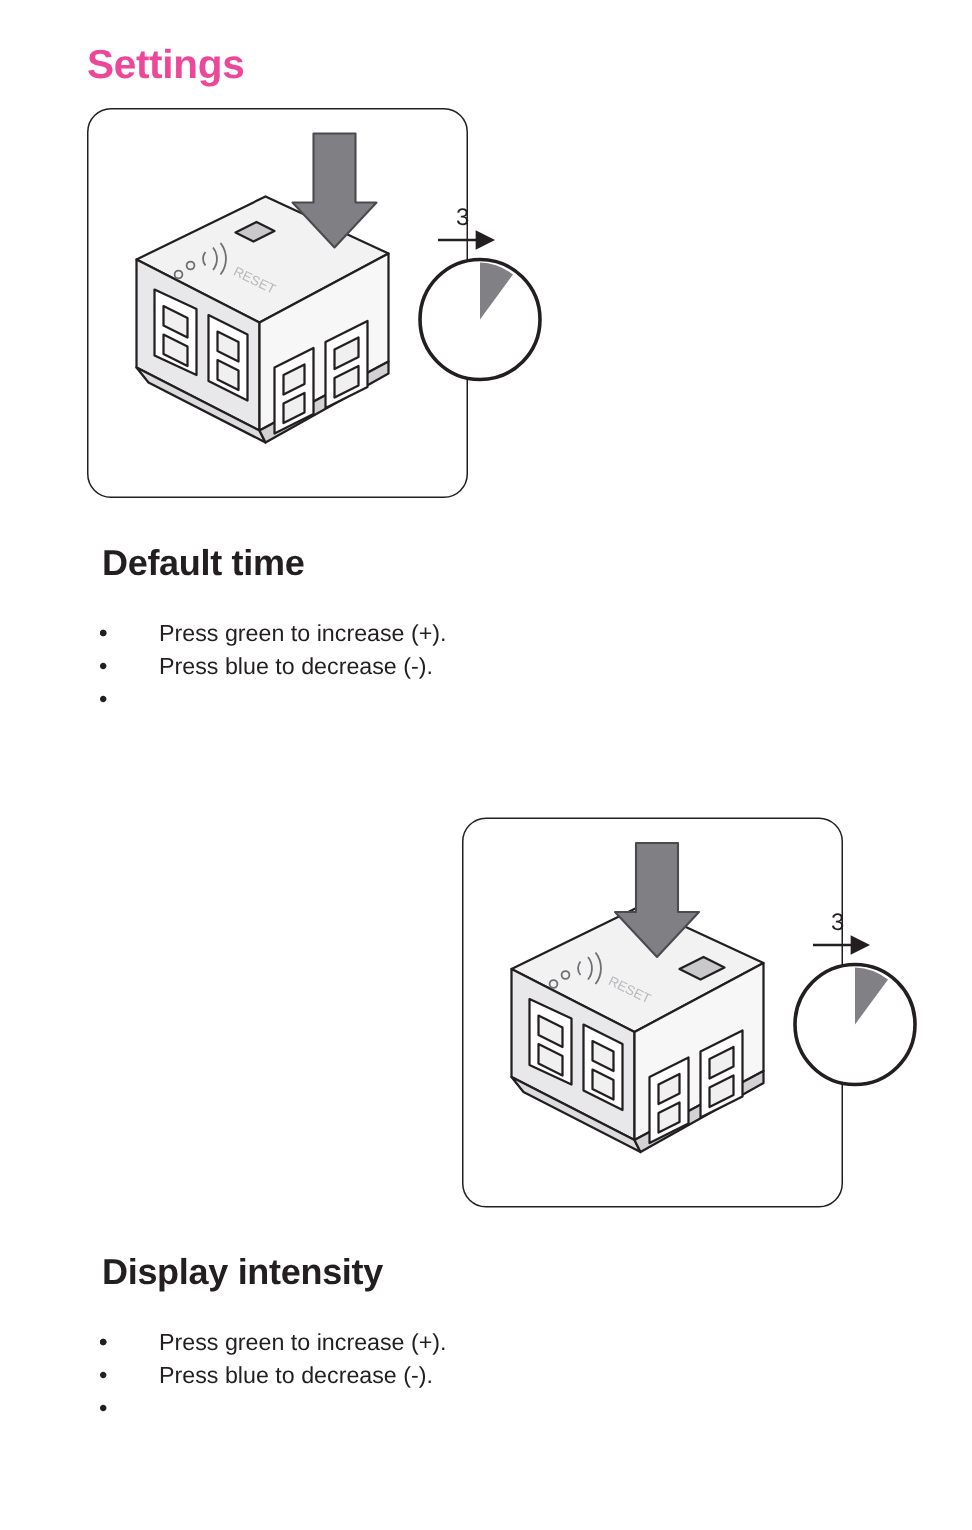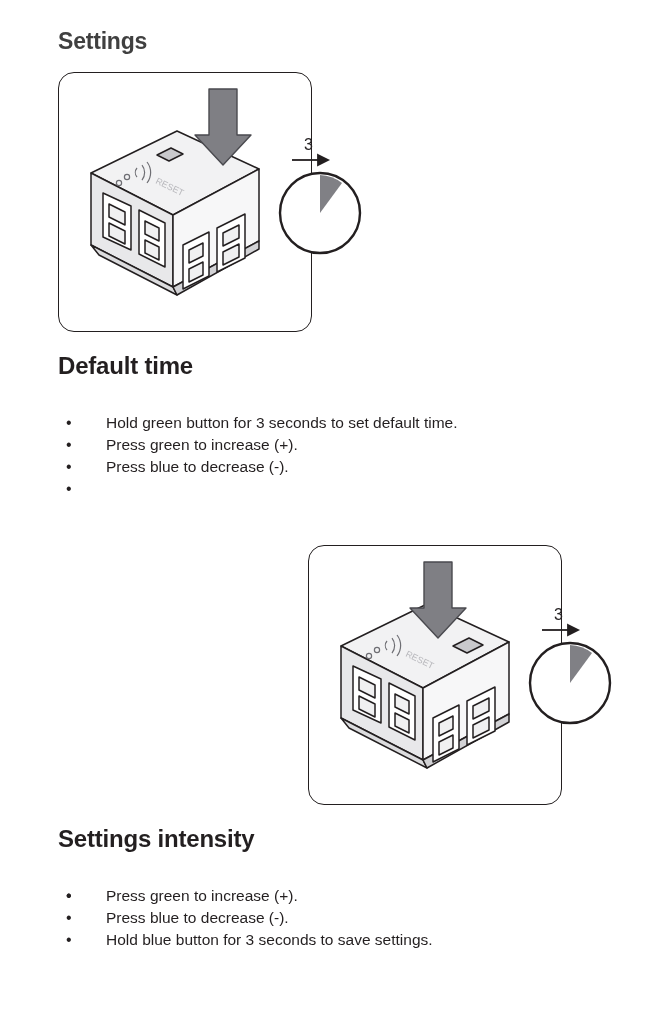--- a/index.html
+++ b/index.html
@@ -18,33 +18,33 @@
 
   .page {
     position: relative;
     width: 648px;
     height: 1020px;
     box-sizing: border-box;
     padding: 0 58px;
   }
 
   h1.section-title {
-    font-size: 23px;
+    font-size: 27px;
     font-weight: bold;
     letter-spacing: -0.2px;
     margin: 0;
     padding-top: 18px;
-    color: #404040;
+    color: #ec4899;
   }
 
   h2.sub-title {
     font-size: 24px;
     font-weight: bold;
     letter-spacing: -0.2px;
-    margin: 0;
+    margin: 10px;
     color: #231f20;
   }
 
   ul.bullets {
     list-style: none;
     margin: 0;
     padding: 0;
   }
   ul.bullets li {
     position: relative;
@@ -160,21 +160,20 @@
       <circle cx="58" cy="83" r="40" fill="#ffffff" stroke="#231f20" stroke-width="2.4"></circle>
       <path d="M58 83 L58 45 A38 38 0 0 1 80 53 Z" fill="#808085"></path>
     </svg>
   </div>
 
   <h2 class="sub-title title-2">Default time</h2>
 
   <ul class="bullets list-1">
     <li>
       <span class="dot">•</span>
-      <span>Hold green button for 3 seconds to set default time.</span>
     </li>
     <li>
       <span class="dot">•</span>
       <span>Press green to increase (+).</span>
     </li>
     <li>
       <span class="dot">•</span>
       <span>Press blue to decrease (-).</span>
     </li>
     <li>
@@ -227,33 +226,32 @@
       <text x="42" y="20" font-family="Liberation Sans, sans-serif" font-size="16" fill="#231f20">3</text>
       <g stroke="#231f20" stroke-width="1.8" fill="none">
         <path d="M30 30 L60 30"></path>
         <path d="M56 25 L66 30 L56 35 Z" fill="#231f20"></path>
       </g>
       <circle cx="58" cy="83" r="40" fill="#ffffff" stroke="#231f20" stroke-width="2.4"></circle>
       <path d="M58 83 L58 45 A38 38 0 0 1 80 53 Z" fill="#808085"></path>
     </svg>
   </div>
 
-  <h2 class="sub-title title-3">Settings intensity</h2>
+  <h2 class="sub-title title-3">Display intensity</h2>
 
   <ul class="bullets list-2">
     <li>
       <span class="dot">•</span>
     </li>
     <li>
       <span class="dot">•</span>
       <span>Press green to increase (+).</span>
     </li>
     <li>
       <span class="dot">•</span>
       <span>Press blue to decrease (-).</span>
     </li>
     <li>
       <span class="dot">•</span>
-      <span>Hold blue button for 3 seconds to save settings.</span>
     </li>
   </ul>
 
 </div>
 
 </body></html>

